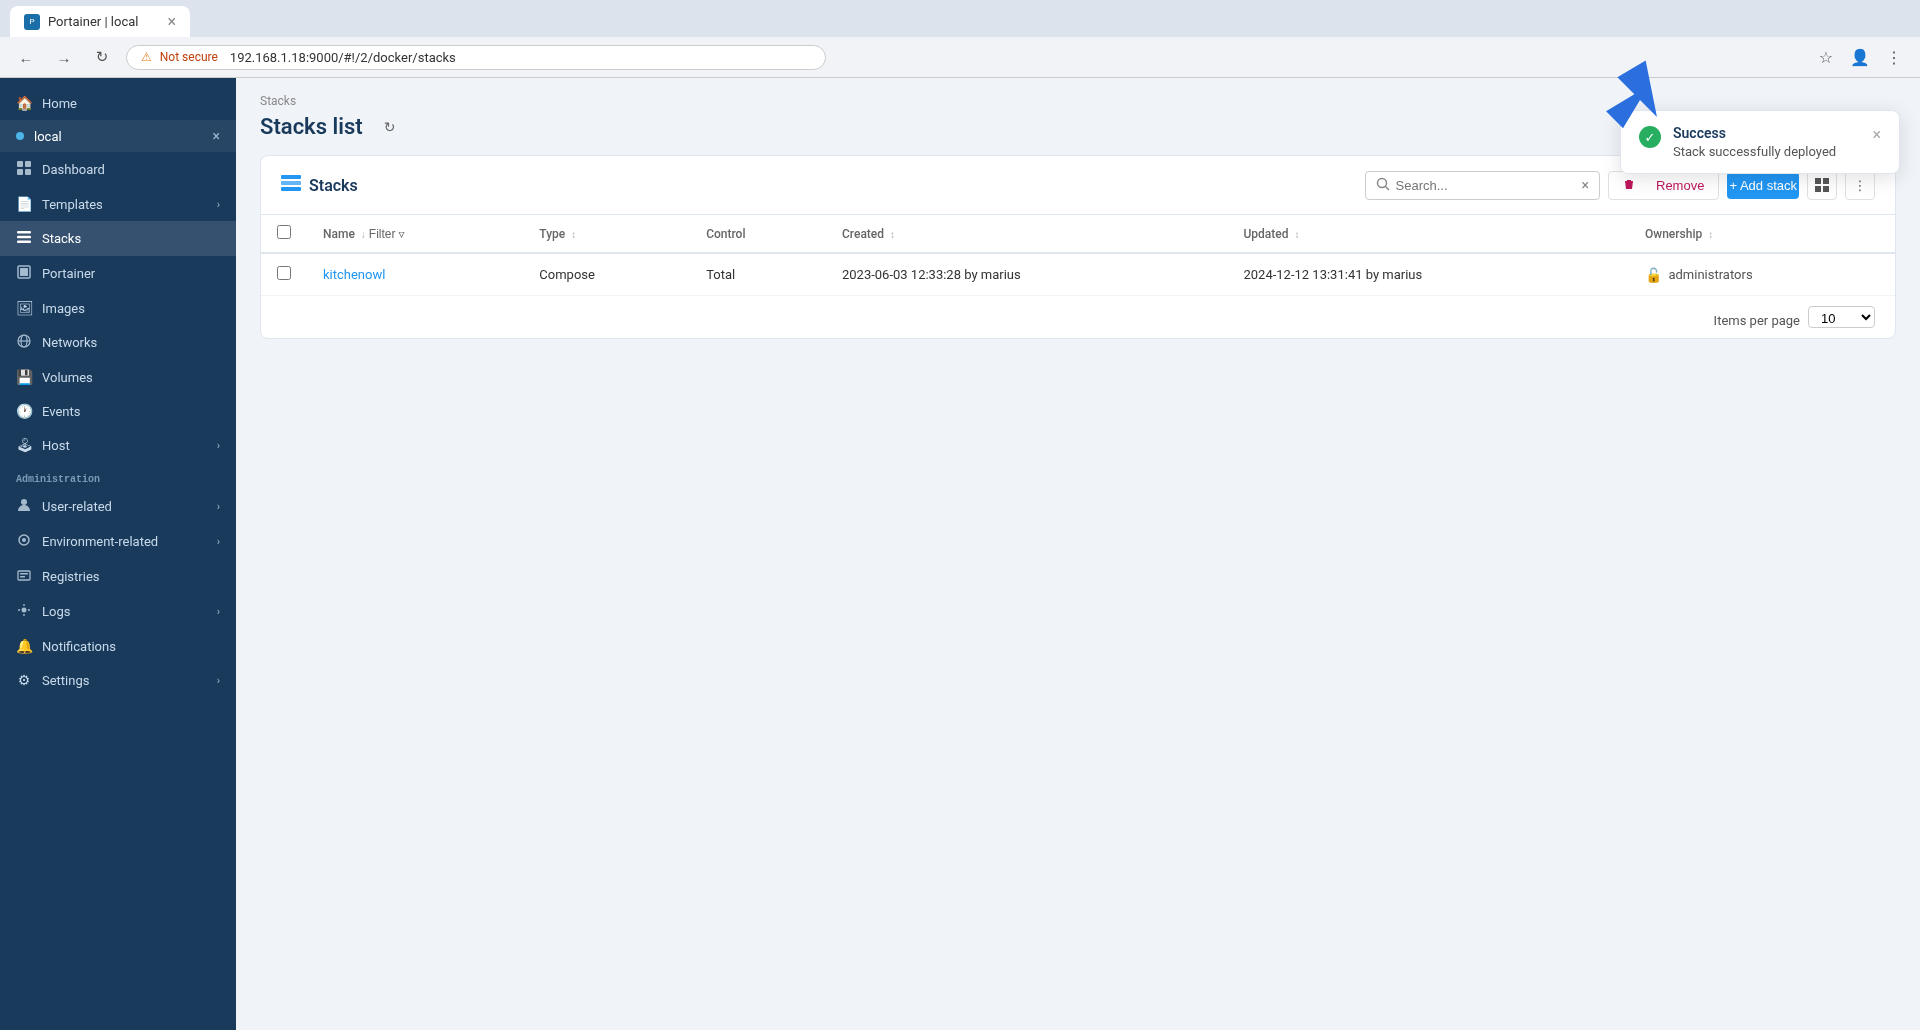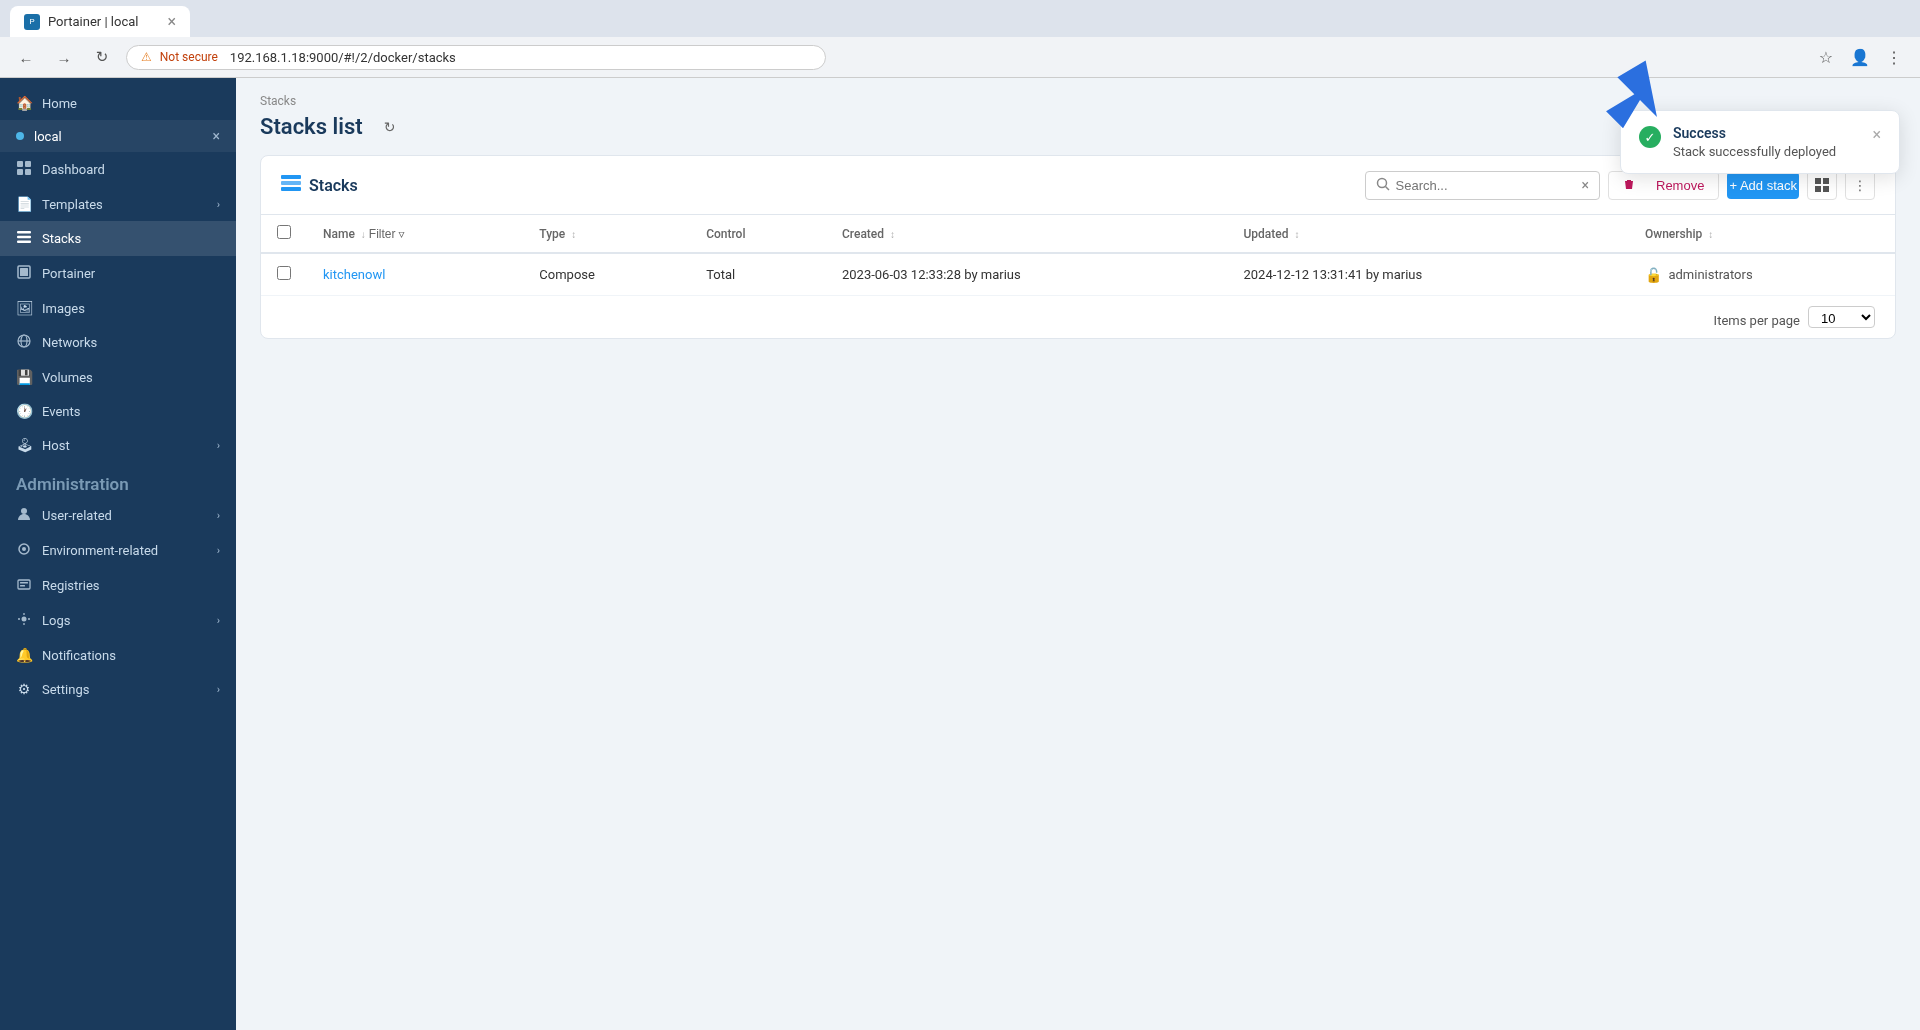--- a/index.html
+++ b/index.html
@@ -30,21 +30,21 @@
     .logo-edition { font-size: 9px; color: #a0b8d0; letter-spacing: 1px; text-transform: uppercase; }
     .sidebar-collapse-btn { margin-left: auto; color: #a0b8d0; cursor: pointer; font-size: 14px; }
 
     .sidebar-nav { padding: 8px 0; flex: 1; }
     .sidebar-item { display: flex; align-items: center; padding: 9px 16px; cursor: pointer; color: #c8daea; gap: 10px; font-size: 13px; transition: background 0.15s; }
     .sidebar-item.active { background: rgba(255,255,255,0.12); color: white; }
     .sidebar-item .item-icon { width: 16px; text-align: center; font-size: 14px; }
     .sidebar-item .item-label { flex: 1; }
     .sidebar-item .item-chevron { color: #a0b8d0; font-size: 11px; }
 
-    .sidebar-section-label { padding: 12px 16px 4px; font-size: 17px; color: #7a9ab5; text-transform: none; font-weight: 600; }
+    .sidebar-section-label { padding: 12px 16px 4px; font-size: 10px; color: #7a9ab5; text-transform: none; font-weight: 600; font-family: Liberation Mono, monospace; }
 
     .env-item { display: flex; align-items: center; padding: 8px 16px; background: rgba(255,255,255,0.06); gap: 10px; cursor: pointer; }
     .env-dot { width: 8px; height: 8px; border-radius: 50%; background: #4db6e8; }
     .env-name { flex: 1; color: white; font-size: 13px; }
     .env-close { color: #a0b8d0; cursor: pointer; font-size: 14px; }
 
     
     .main-content { flex: 1; background: #f0f4f8; overflow-y: auto; padding: 0; position: relative; }
     .page-header { padding: 16px 24px 0; }
     .breadcrumb { font-size: 12px; color: #888; margin-bottom: 6px; }

